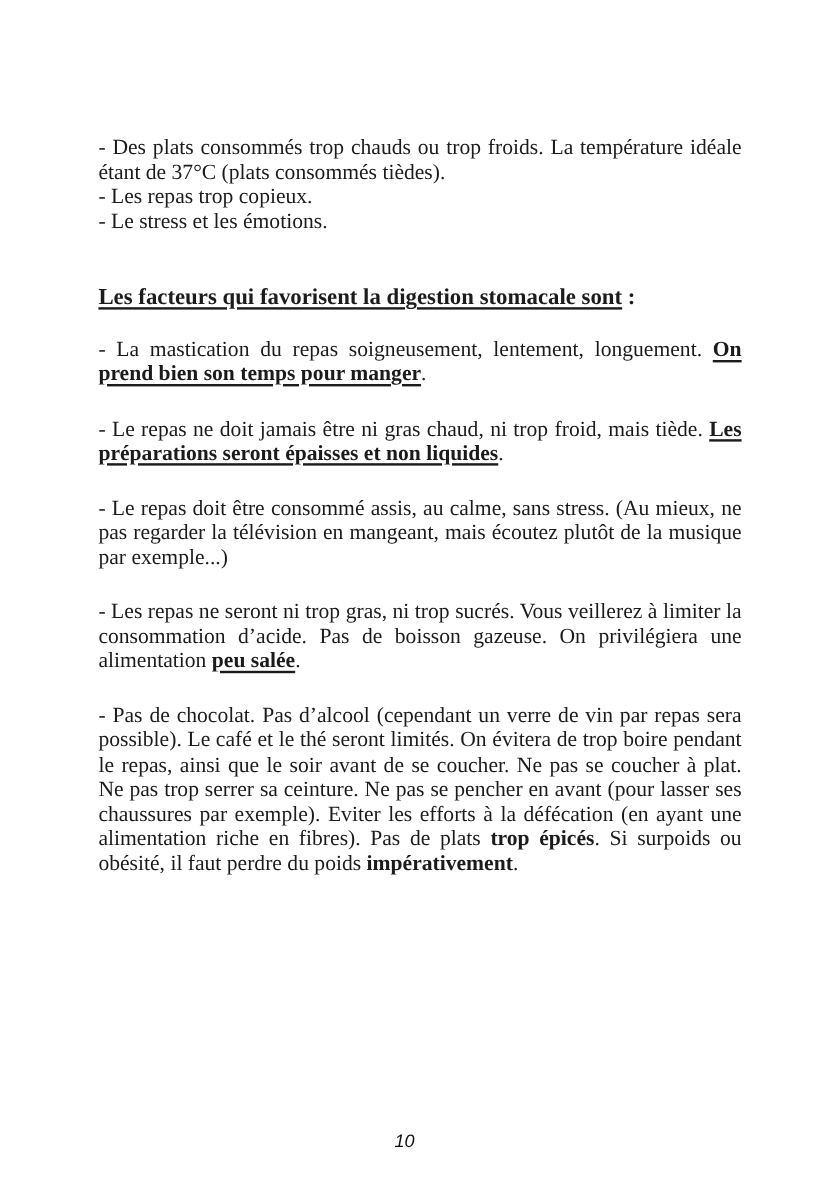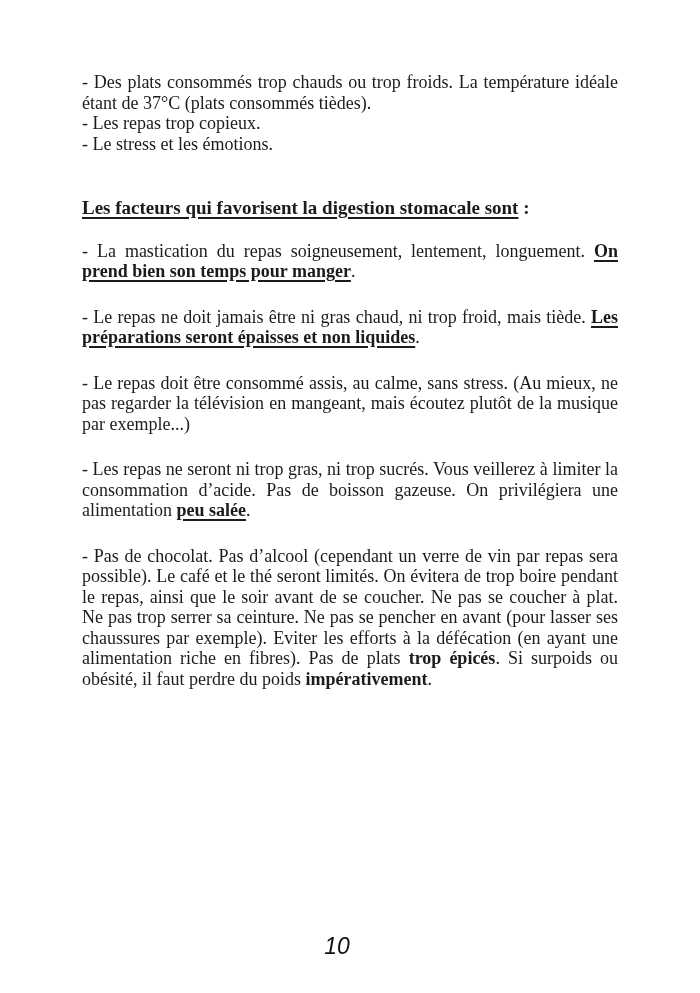--- a/index.html
+++ b/index.html
@@ -6,21 +6,21 @@
     margin: 0;
     padding: 0;
     background: #ffffff;
   }
   .page {
     position: relative;
     width: 700px;
     height: 993px;
     background: #ffffff;
     box-sizing: border-box;
-    padding: 72px 82px 0 82px;
+    padding: 112px 82px 0 82px;
     overflow: hidden;
     font-family: "Liberation Serif", "DejaVu Serif", serif;
     color: #1b1b1b;
   }
   .doc-body {
     width: 536px;
   }
   .doc-body p {
     margin: 0;
     font-size: 18px;
@@ -49,21 +49,21 @@
     text-underline-offset: 2.5px;
   }
   .page-number {
     position: absolute;
     left: 0;
     right: 26px;
     bottom: 33px;
     text-align: center;
     font-family: "Liberation Sans", "DejaVu Sans", sans-serif;
     font-style: italic;
-    font-size: 23px;
+    font-size: 15px;
     color: #111111;
   }
 </style>
 </head>
 <body>
 
 <div class="page">
   <div class="doc-body" id="doc-body">
       <p class="intro"><span>- Des plats consommés trop chauds ou trop froids. La température idéale étant de 37°C (plats consommés tièdes).</span></p>
       <p class="intro"><span>- Les repas trop copieux.</span></p>

